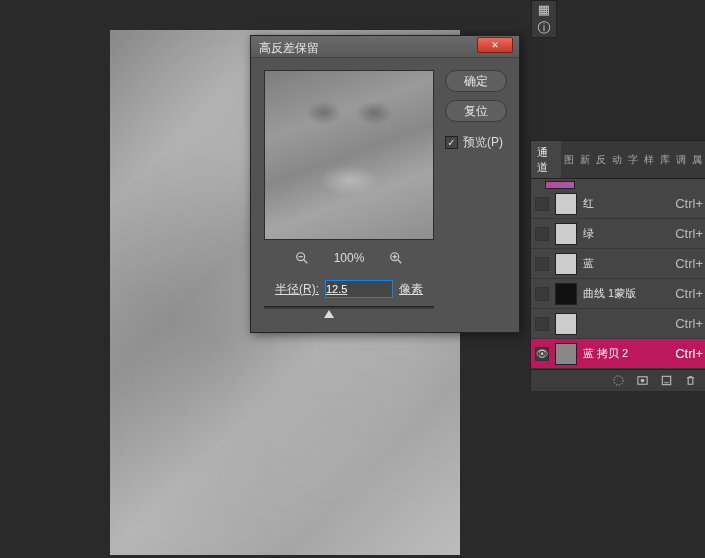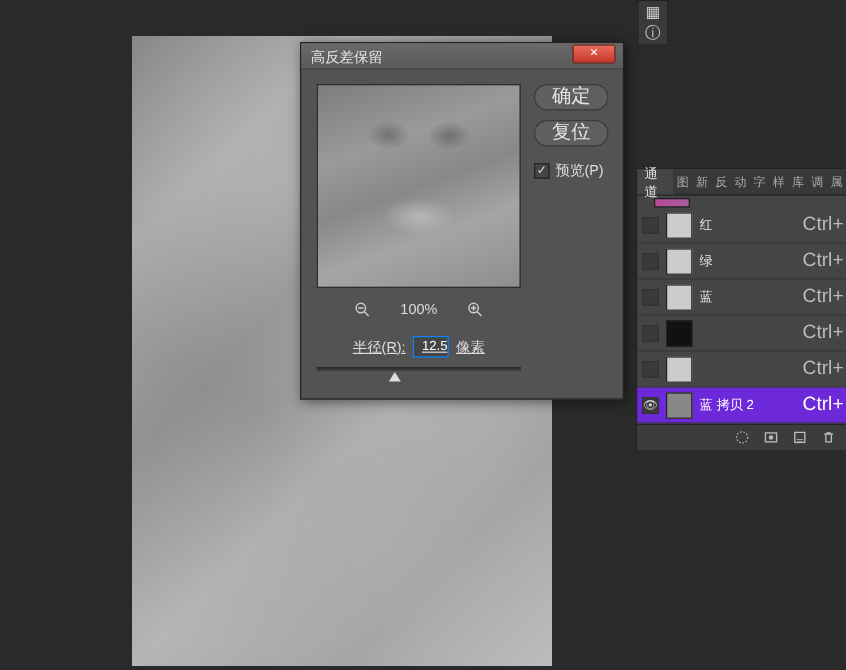--- a/index.html
+++ b/index.html
@@ -140,27 +140,27 @@
   .radius-row {
     display: flex;
     align-items: center;
     gap: 6px;
     margin-top: 14px;
     color: #ddd;
     font-size: 12px;
     text-decoration: underline;
   }
   .radius-input {
-    width: 30px;
+    width: 68px;
     height: 18px;
     background: #454545;
     border: 1px solid #0a84ff;
     color: #fff;
     font-size: 11px;
-    text-align: right;
+    text-align: left;
   }
   .slider-wrap {
     width: 170px;
     margin-top: 6px;
     position: relative;
     height: 16px;
   }
   .slider-track {
     position: absolute;
     top: 2px;
@@ -188,21 +188,21 @@
     display: flex;
     flex-direction: column;
     gap: 8px;
   }
   .dlg-btn {
     height: 22px;
     background: #5f5f5f;
     border: 1px solid #3a3a3a;
     border-radius: 11px;
     color: #e5e5e5;
-    font-size: 16px;
+    font-size: 12px;
     text-align: center;
     line-height: 20px;
     cursor: pointer;
   }
   .checkbox-row {
     display: flex;
     align-items: center;
     gap: 5px;
     margin-top: 4px;
     font-size: 12px;
@@ -225,21 +225,21 @@
   .channels-panel {
     position: absolute;
     right: 0;
     top: 140px;
     width: 175px;
     background: #454545;
     border-left: 1px solid #222;
     border-top: 1px solid #222;
   }
   .panel-tabs {
-    height: 22px;
+    height: 38px;
     display: flex;
     align-items: center;
     background: #383838;
     border-bottom: 1px solid #222;
     font-size: 11px;
     color: #aaa;
   }
   .panel-tab {
     padding: 0 6px;
     height: 100%;
@@ -262,21 +262,21 @@
   .channel-list { }
   .channel-row {
     height: 30px;
     display: flex;
     align-items: center;
     border-bottom: 1px solid #383838;
     padding: 0 4px;
     gap: 6px;
     position: relative;
   }
-  .channel-row.selected { background: #6d28d9; }
+  .channel-row.selected { background: #be185d; }
   .vis-toggle {
     width: 14px;
     height: 14px;
     border: 1px solid #333;
     background: #3a3a3a;
     display: flex;
     align-items: center;
     justify-content: center;
   }
   .vis-toggle.on::before {
@@ -293,21 +293,21 @@
   .chan-thumb.dark { background: #111; }
   .chan-thumb.mid { background: #888; }
   .chan-name {
     font-size: 11px;
     color: #e0e0e0;
     flex: 1;
     white-space: nowrap;
     overflow: hidden;
   }
   .chan-shortcut {
-    font-size: 16px;
+    font-size: 13px;
     color: #bbb;
     position: absolute;
     right: 2px;
     text-align: right;
   }
   .channel-row.selected .chan-name,
   .channel-row.selected .chan-shortcut { color: #fff; }
 
   .panel-footer {
     height: 22px;
@@ -416,20 +416,21 @@
     </div>
     <div class="channel-row">
       <div class="vis-toggle"></div>
       <div class="chan-thumb"></div>
       <span class="chan-name">蓝</span>
       <span class="chan-shortcut">Ctrl+</span>
     </div>
     <div class="channel-row">
       <div class="vis-toggle"></div>
       <div class="chan-thumb dark"></div>
+      <span class="chan-name">曲线 1蒙版</span>
       <span class="chan-shortcut">Ctrl+</span>
     </div>
     <div class="channel-row">
       <div class="vis-toggle"></div>
       <div class="chan-thumb"></div>
       <span class="chan-shortcut">Ctrl+</span>
     </div>
     <div class="channel-row selected">
       <div class="vis-toggle on"></div>
       <div class="chan-thumb mid"></div>

